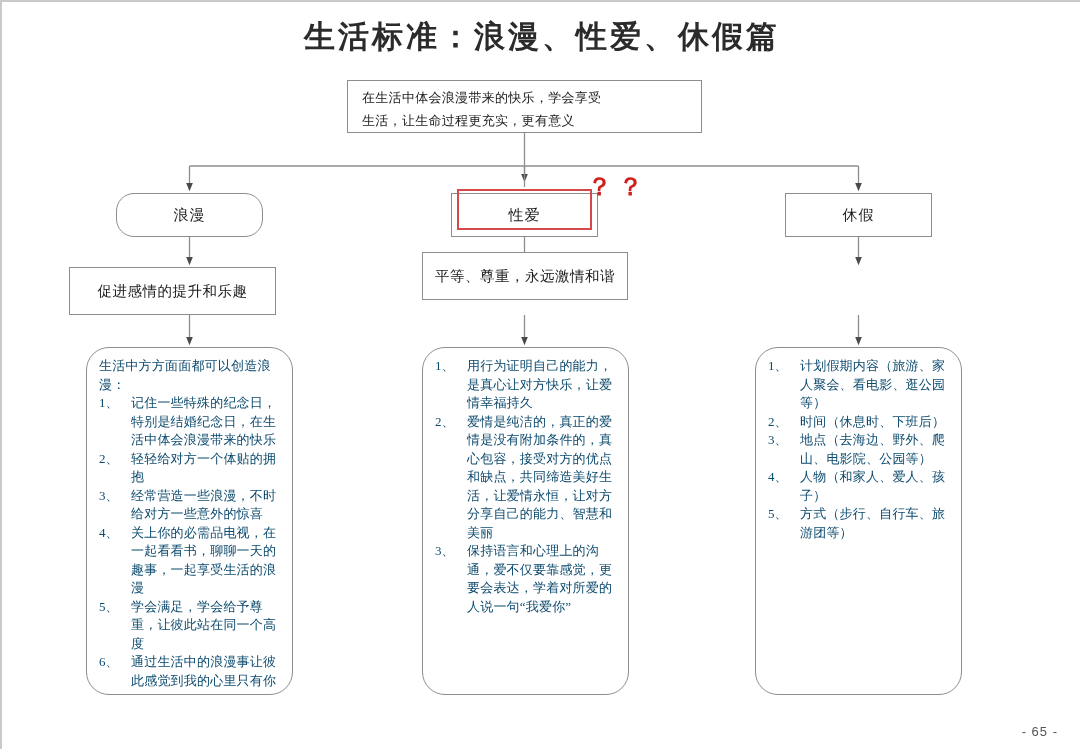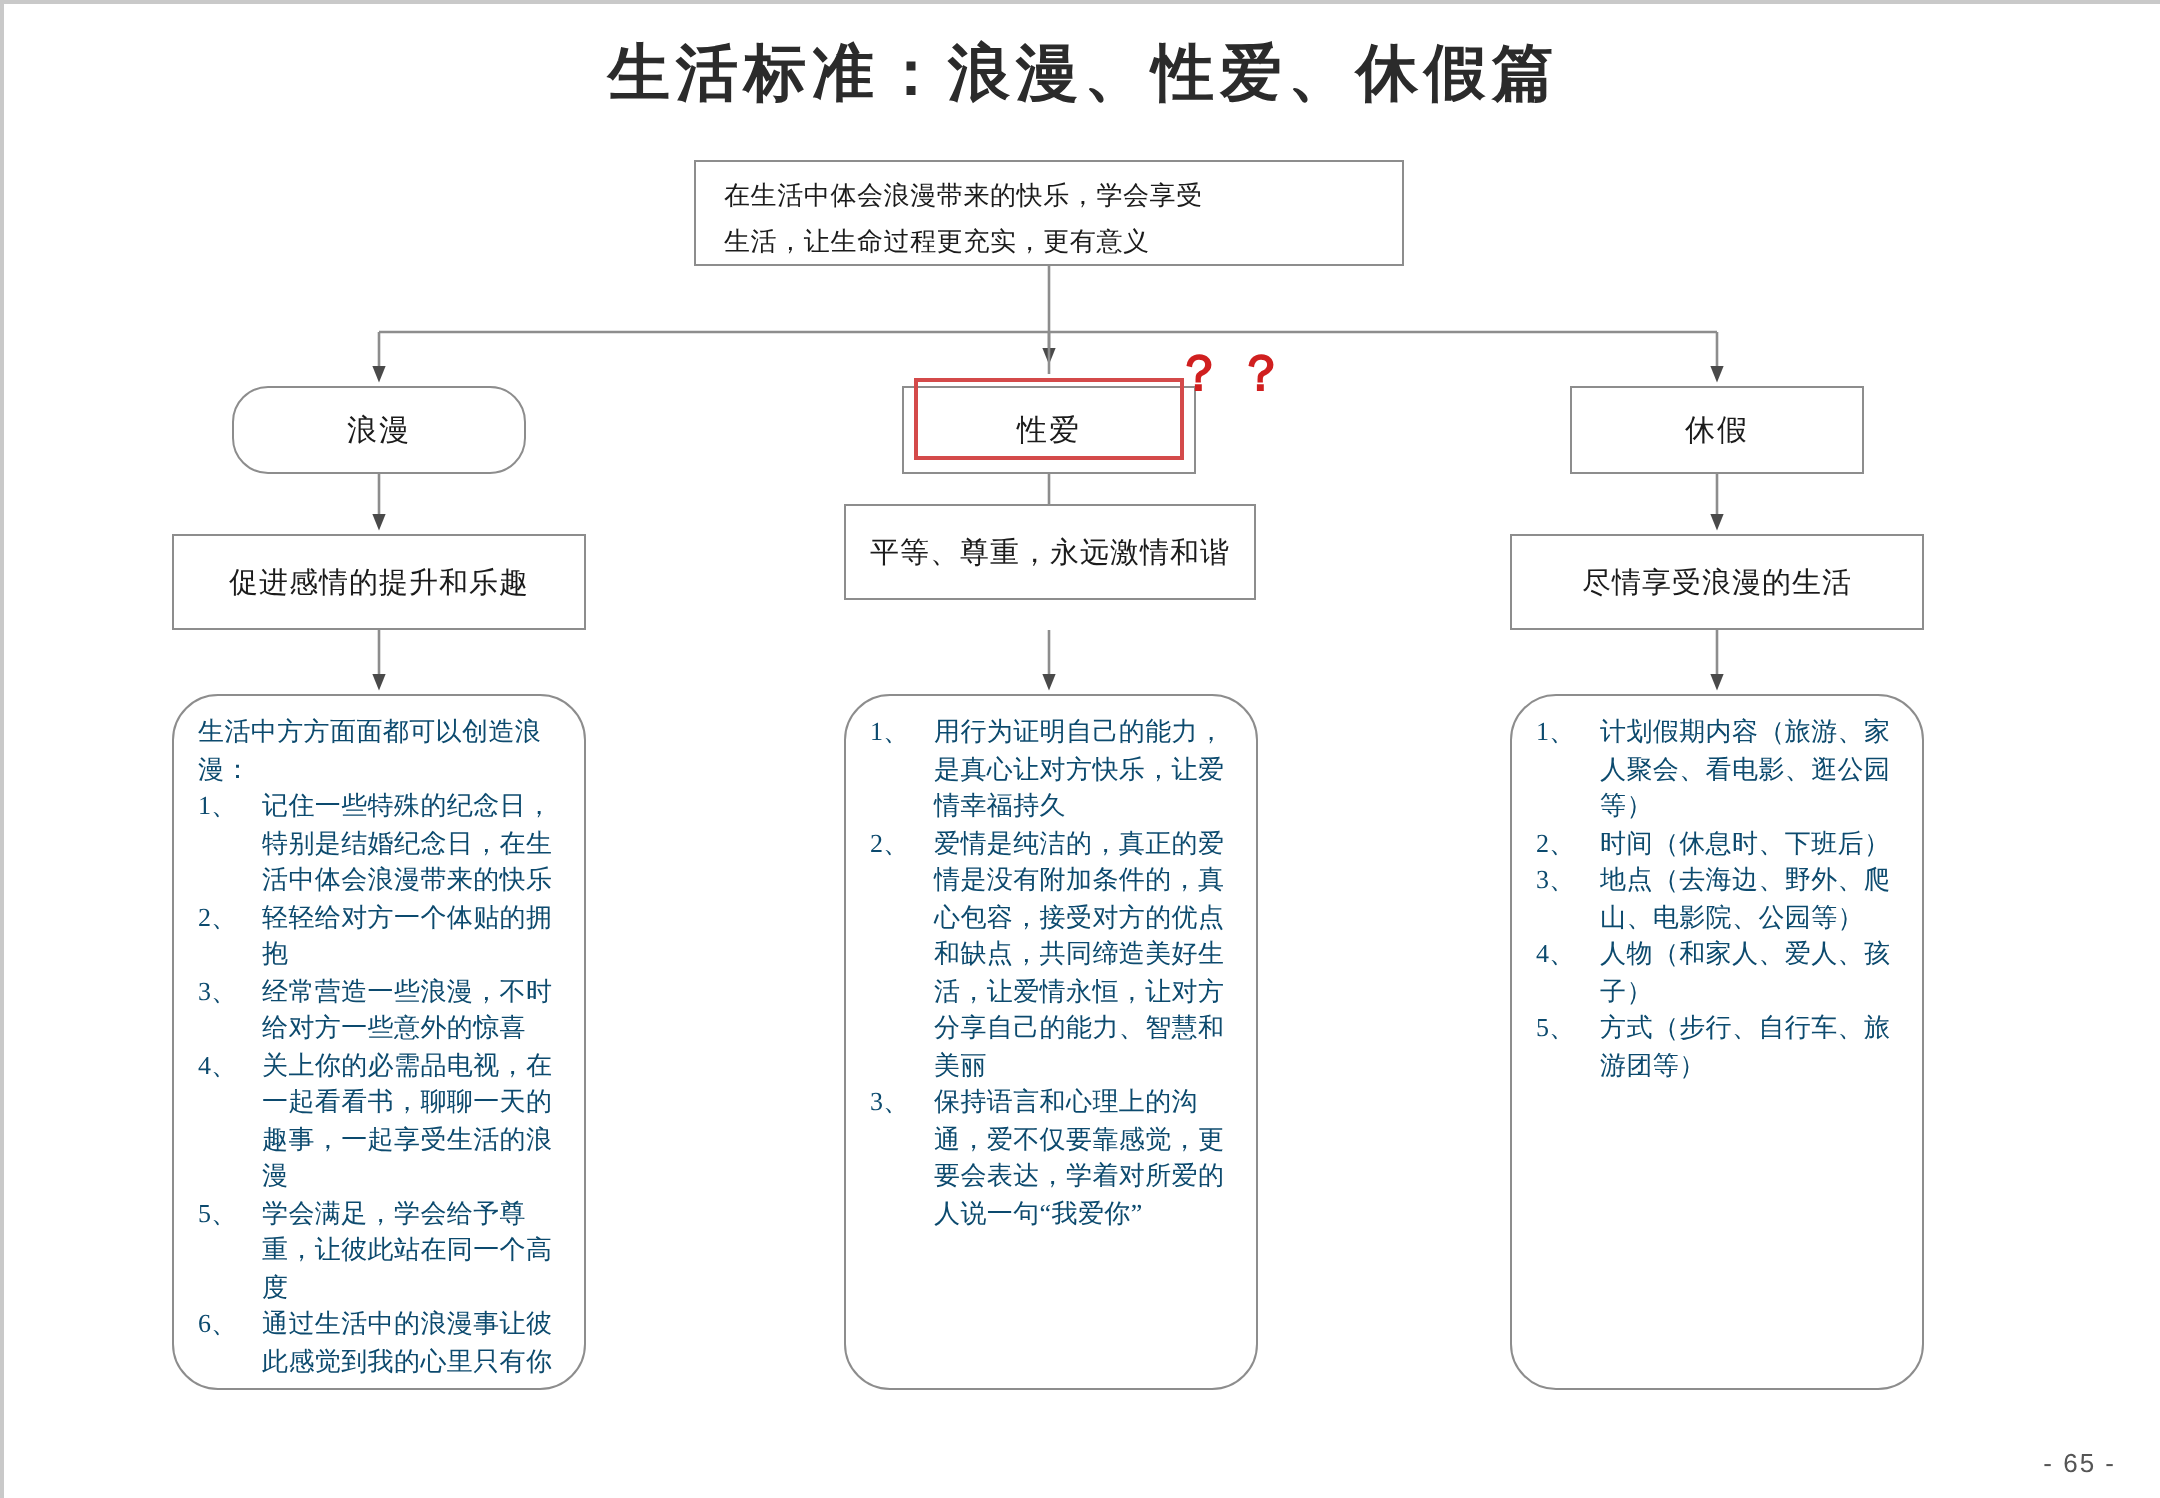--- a/index.html
+++ b/index.html
@@ -94,21 +94,21 @@
     letter-spacing: 6px;
     font-family: "Liberation Sans", "DejaVu Sans", sans-serif;
   }
 
   
   .sum-box {
     height: 48px;
     font-size: 14.5px;
     letter-spacing: 0.5px;
   }
-  #sum-1 { left: 84px;  top: 265px; width: 207px; }
+  #sum-1 { left: 67px;  top: 265px; width: 207px; }
   #sum-2 { left: 420px; top: 250px; width: 206px; }
   #sum-3 { left: 753px; top: 265px; width: 207px; }
 
   
   .detail-box {
     top: 345px;
     height: 348px;
     padding: 9px 8px 8px 12px;
     font-size: 13px;
     line-height: 18.5px;
@@ -200,21 +200,20 @@
 
   <div class="box box-center cat-box" id="cat-1">浪漫</div>
   <div class="box box-center cat-box" id="cat-2">性爱</div>
   <div class="box box-center cat-box" id="cat-3">休假</div>
 
   <div id="highlight-rect"></div>
   <div id="question-marks">？？</div>
 
   <div class="box box-center sum-box" id="sum-1">促进感情的提升和乐趣</div>
   <div class="box box-center sum-box" id="sum-2">平等、尊重，永远激情和谐</div>
-  <div class="box box-center sum-box" id="sum-3">尽情享受浪漫的生活</div>
 
   <div class="box detail-box" id="detail-1">
     <div class="intro">生活中方方面面都可以创造浪漫：</div>
     <ol class="num-list">
       <li><span class="idx">1、</span><span>记住一些特殊的纪念日，特别是结婚纪念日，在生活中体会浪漫带来的快乐</span></li>
       <li><span class="idx">2、</span><span>轻轻给对方一个体贴的拥抱</span></li>
       <li><span class="idx">3、</span><span>经常营造一些浪漫，不时给对方一些意外的惊喜</span></li>
       <li><span class="idx">4、</span><span>关上你的必需品电视，在一起看看书，聊聊一天的趣事，一起享受生活的浪漫</span></li>
       <li><span class="idx">5、</span><span>学会满足，学会给予尊重，让彼此站在同一个高度</span></li>
       <li><span class="idx">6、</span><span>通过生活中的浪漫事让彼此感觉到我的心里只有你</span></li>

